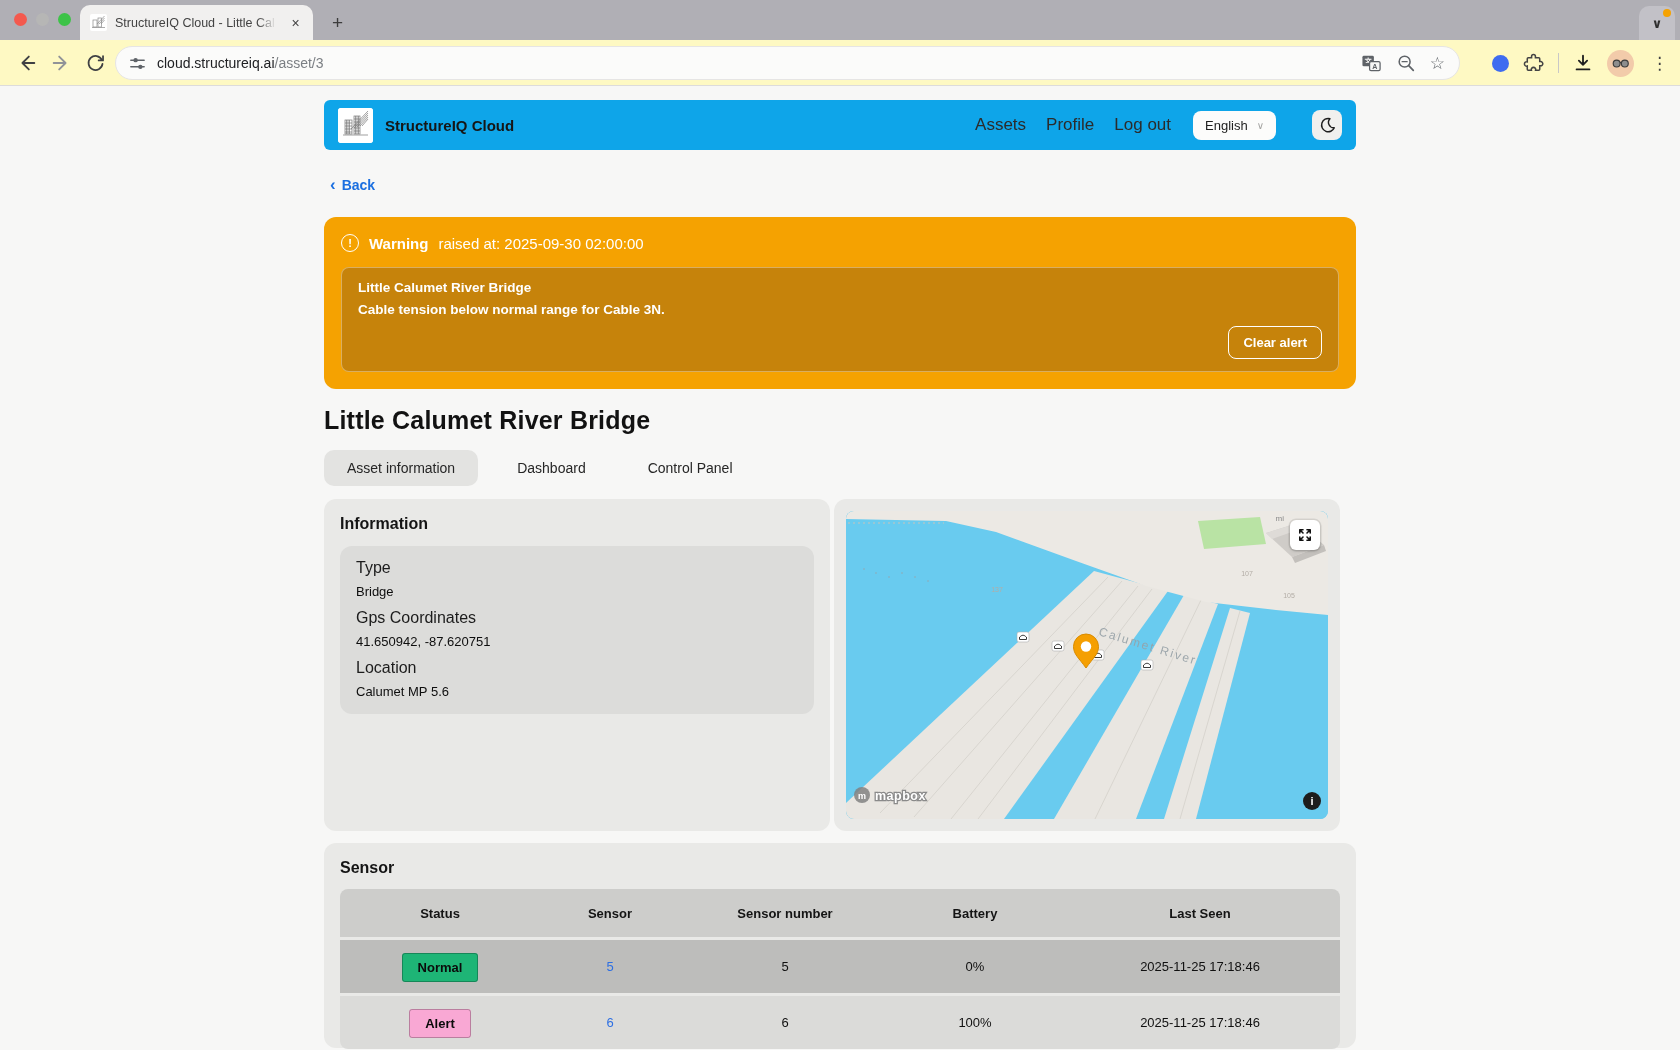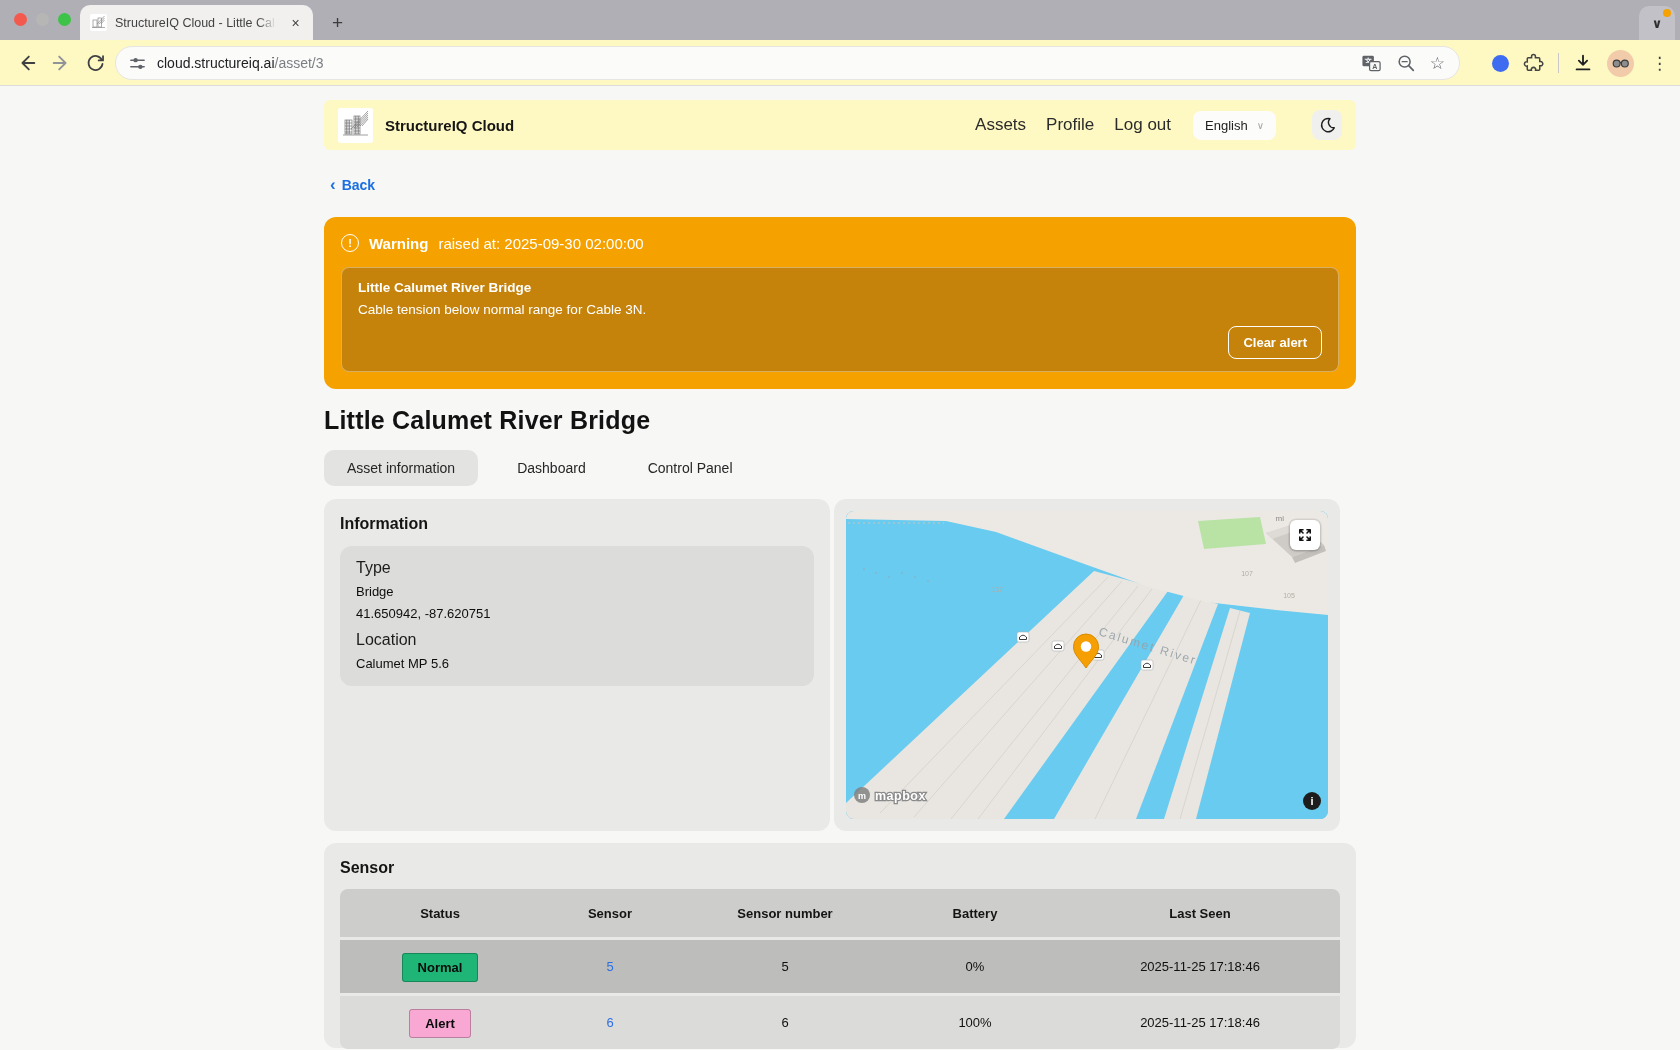--- a/index.html
+++ b/index.html
@@ -37,21 +37,21 @@
   .ext-dot { position:absolute; left:1492px; top:15px; width:17px; height:17px; border-radius:50%; background:#3e6cf0; }
   .tb-right { position:absolute; right:8px; top:6px; display:flex; align-items:center; gap:13px; height:34px; }
   .vsep { width:1px; height:20px; background:#c9c8c7; }
   .avatar { width:27px; height:27px; border-radius:50%; background:#f2cbaa; display:flex; align-items:center; justify-content:center; }
   .kebab { font-size:17px; color:#3f4043; padding:0 4px; letter-spacing:0; }
 
   
   .page { width:1680px; height:963px; background:#f7f7f6; overflow:hidden; }
   .container { width:1032px; margin:0 auto; padding-top:14px; }
 
-  .appheader { height:50px; background:#fef9c3; border-radius:6px; display:flex; align-items:center; padding:0 14px; }
+  .appheader { height:50px; background:#0ea5e9; border-radius:6px; display:flex; align-items:center; padding:0 14px; }
   .brandlogo { width:35px; height:35px; background:#fff; border-radius:3px; margin-right:12px; flex:none; }
   .brand { font-size:15px; font-weight:bold; color:#161616; }
   .appnav { margin-left:auto; display:flex; align-items:center; gap:20px; }
   .navlink { font-size:17px; color:#2b2b2b; cursor:default; }
   .langsel { background:#fcfcfb; border-radius:8px; height:29px; padding:0 12px; display:flex; align-items:center; gap:9px; margin-left:2px; }
   .langsel .lbl { font-size:13px; color:#1e1e1e; }
   .langsel .chev { font-size:10px; color:#a4a4a2; }
   .moonbtn { width:30px; height:30px; background:#f0f0ee; border-radius:8px; margin-left:16px;
     display:flex; align-items:center; justify-content:center; }
 
@@ -60,21 +60,21 @@
   .backlink .txt { font-size:14px; font-weight:bold; }
 
   .banner { margin-top:24px; background:#f5a201; border-radius:12px; padding:17px 17px 17px; }
   .banner-head { display:flex; align-items:center; gap:10px; color:#fff; }
   .warnicon { width:18px; height:18px; border:1.6px solid #fff; border-radius:50%; display:flex;
     align-items:center; justify-content:center; font-size:11px; font-weight:bold; color:#fff; flex:none; }
   .banner-head .t1 { font-size:15px; font-weight:bold; }
   .banner-head .t2 { font-size:15px; }
   .banner-card { margin-top:15px; background:#c6830b; border:1px solid rgba(255,255,255,0.35); border-radius:8px; padding:12px 16px 12px; color:#fff; }
   .banner-card .name { font-size:13.5px; font-weight:bold; }
-  .banner-card .msg { font-size:13.5px; margin-top:7px; }
+  .banner-card .msg { font-size:13.5px; margin-top:7px;font-weight:bold; }
   .banner-card .btnrow { display:flex; justify-content:flex-end; margin-top:9px; }
   .clearbtn { background:transparent; border:1.5px solid #fff; border-radius:8px; color:#fff;
     font-size:13px; font-weight:bold; padding:8px 14px; font-family:inherit; }
 
   h1.pagetitle { margin-top:17px; font-size:25px; font-weight:800; color:#121212; letter-spacing:0.2px; }
 
   .tabsrow { margin-top:15px; display:flex; align-items:center; }
   .ptab { font-size:14px; color:#262626; padding:10px 23px; border-radius:10px; }
   .ptab.active { background:#e3e3e1; }
   .ptab + .ptab { margin-left:16px; }
@@ -265,20 +265,21 @@
       <div class="ptab">Dashboard</div>
       <div class="ptab">Control Panel</div>
     </div>
 
     <div class="cardsrow">
       <div class="card infocard">
         <div class="card-title">Information</div>
         <div class="infopanel">
           <div class="f-label">Type</div>
           <div class="f-value">Bridge</div>
+          <div class="f-label">Gps Coordinates</div>
           <div class="f-value">41.650942, -87.620751</div>
           <div class="f-label">Location</div>
           <div class="f-value">Calumet MP 5.6</div>
         </div>
       </div>
 
       <div class="card mapcard">
         <div class="mapbox-wrap">
           <svg width="482" height="308" viewBox="0 0 482 308">
             <rect width="482" height="308" fill="#69cbef"></rect>

